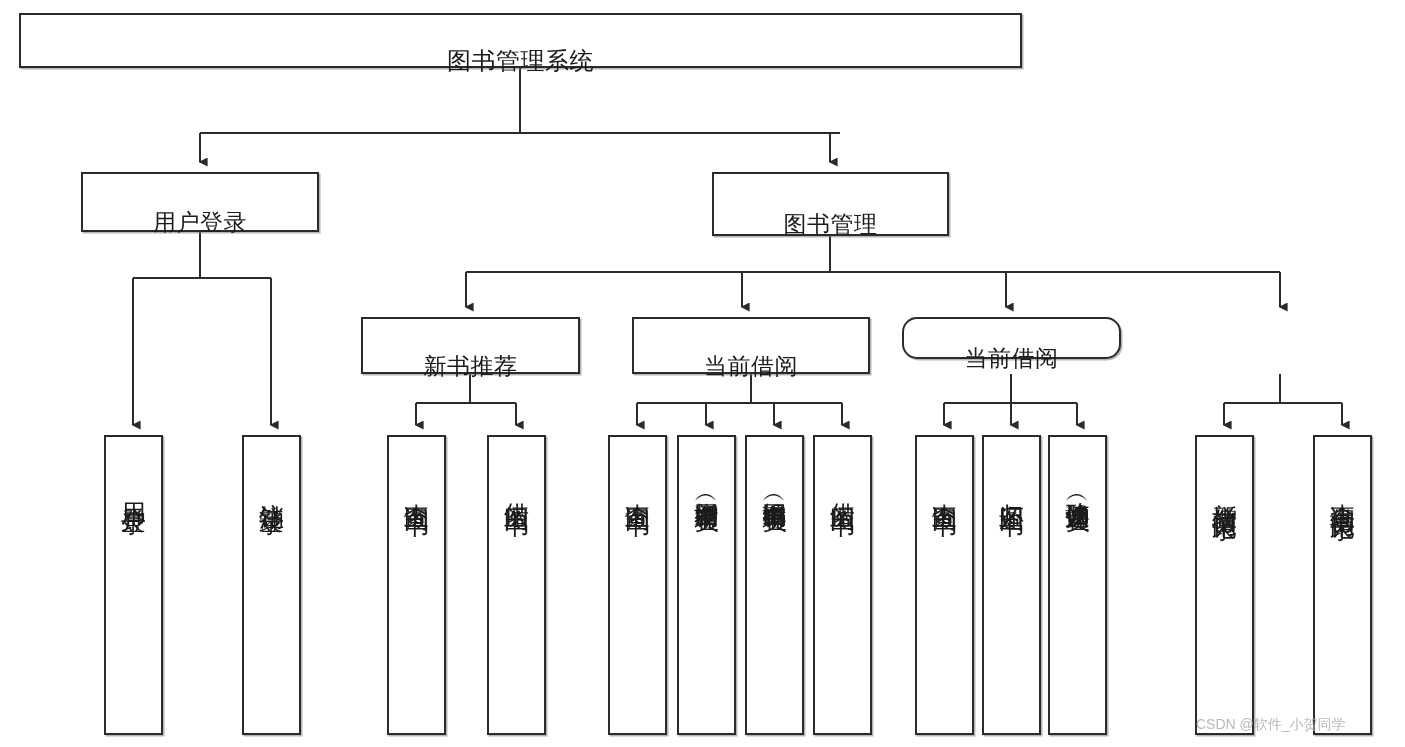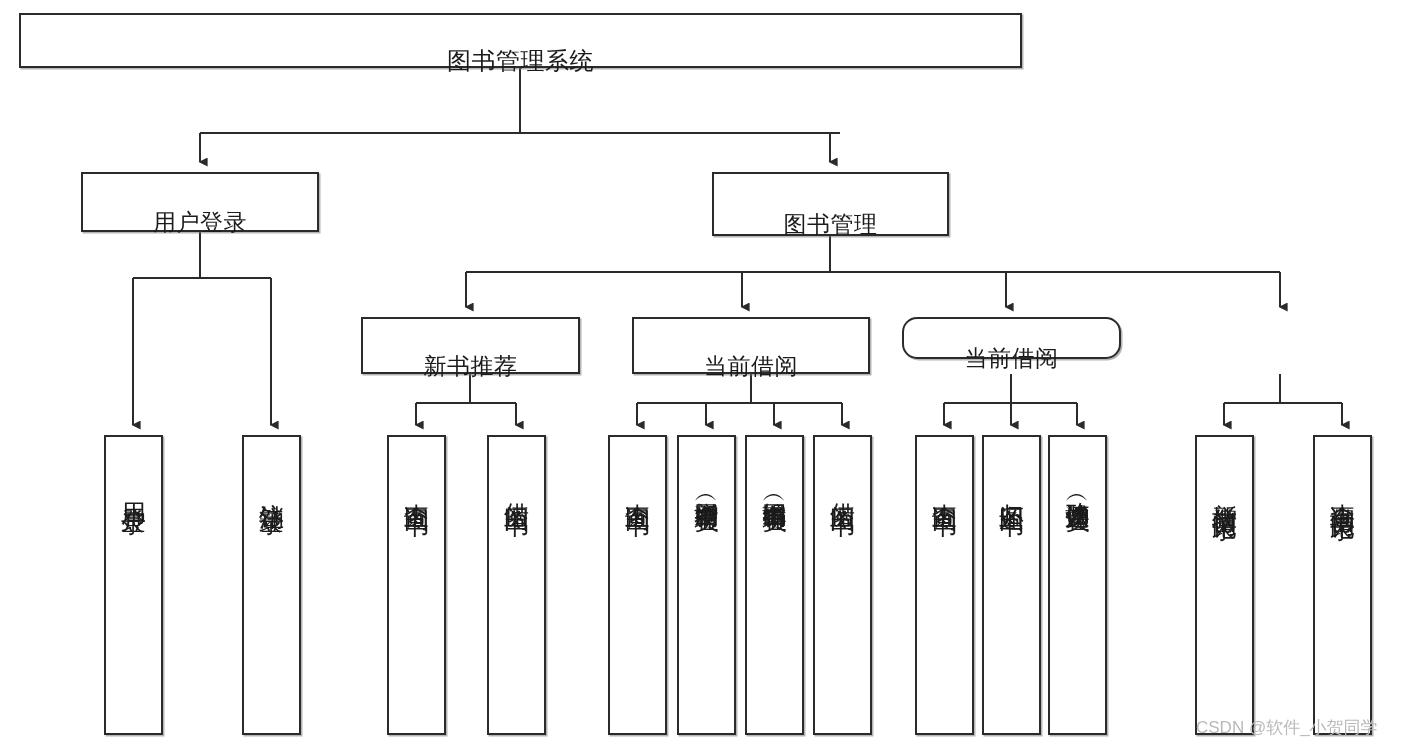--- a/index.html
+++ b/index.html
@@ -64,21 +64,21 @@
     white-space: nowrap;
   }
   .node.v.tall-text .label {
     font-size: 24px;
     letter-spacing: 1px;
   }
   .watermark {
     position: absolute;
     left: 1196px;
     top: 716px;
-    font-size: 17px;
+    font-size: 14px;
     color: #b9b9b9;
     white-space: nowrap;
     z-index: 3;
     font-family: "Liberation Sans", "DejaVu Sans", sans-serif;
   }
 </style>
 </head>
 <body>
 
 <div id="stage">

